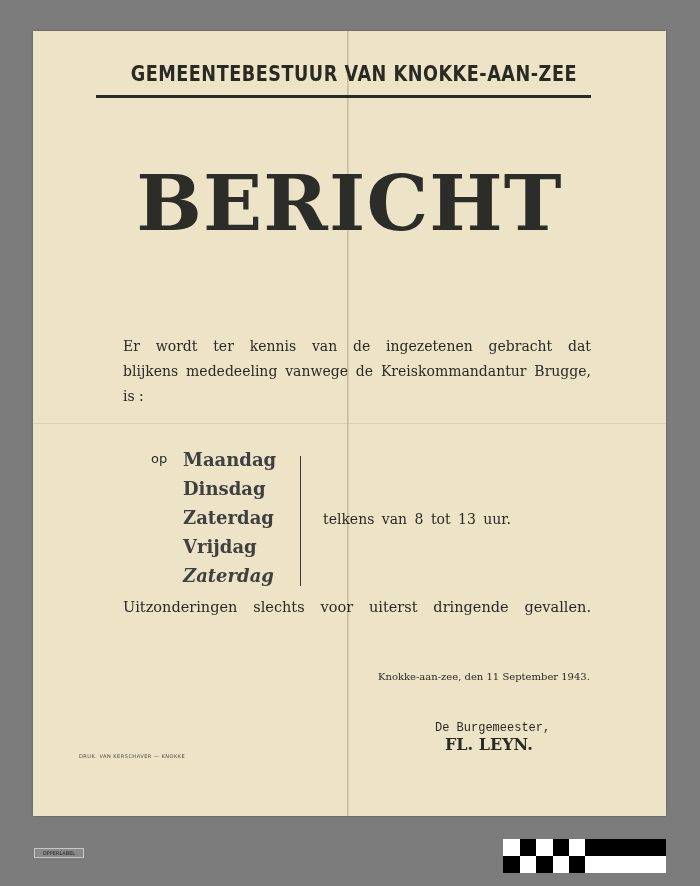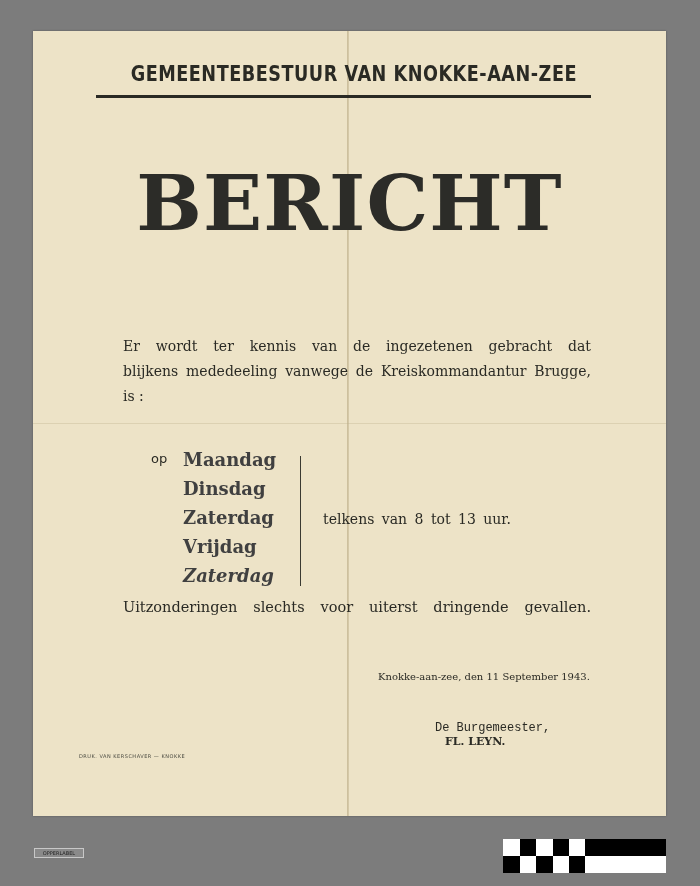--- a/index.html
+++ b/index.html
@@ -20,21 +20,21 @@
   .para .last{text-align:left;text-align-last:left;}
   .days{position:absolute;left:118px;top:414px;}
   .op{position:absolute;left:0;top:6px;font-family:"DejaVu Sans",sans-serif;font-size:13px;color:#2a2a24;}
   .day{position:absolute;left:32px;font-family:"DejaVu Serif",serif;font-weight:bold;font-size:18px;color:#404040;white-space:nowrap;}
   .brace{position:absolute;left:267px;top:425px;width:1px;height:130px;background:#3a3a32;}
   .hours{position:absolute;left:290px;top:480px;font-family:"DejaVu Serif",serif;font-size:14px;color:#2a2a24;word-spacing:3px;}
   .excep{position:absolute;left:90px;top:568px;width:468px;font-family:"DejaVu Serif",serif;font-size:14.5px;color:#2a2a24;
     text-align:justify;text-align-last:justify;white-space:nowrap;}
   .date{position:absolute;left:345px;top:640px;font-family:"DejaVu Serif",serif;font-size:10px;color:#2a2a24;white-space:nowrap;}
   .sig1{position:absolute;left:402px;top:690px;font-family:Liberation Mono, monospace;font-size:12px;color:#2a2a24;}
-  .sig2{position:absolute;left:412px;top:704px;font-family:"DejaVu Serif",serif;font-size:11px;color:#2a2a24;font-weight:bold;}
+  .sig2{position:absolute;left:412px;top:704px;font-family:"DejaVu Serif",serif;font-size:16px;color:#2a2a24;font-weight:bold;}
   .printer{position:absolute;left:46px;top:722px;font-family:"DejaVu Sans",sans-serif;font-size:5px;color:#4a4a40;letter-spacing:0.5px;}
   .label{position:absolute;left:34px;top:848px;width:48px;height:8px;border:1px solid #c8c8c8;background:#8a8a8a;
     font-family:"DejaVu Sans",sans-serif;font-size:5px;color:#222;line-height:8px;text-align:center;}
   .scale{position:absolute;left:503px;top:839px;width:163px;height:34px;display:grid;
     grid-template-columns:17px 16px 17px 16px 16px 81px;grid-template-rows:17px 17px;}
   .scale div{}
   .b{background:#000;} .w{background:#fff;}
 </style>
 </head>
 <body>

